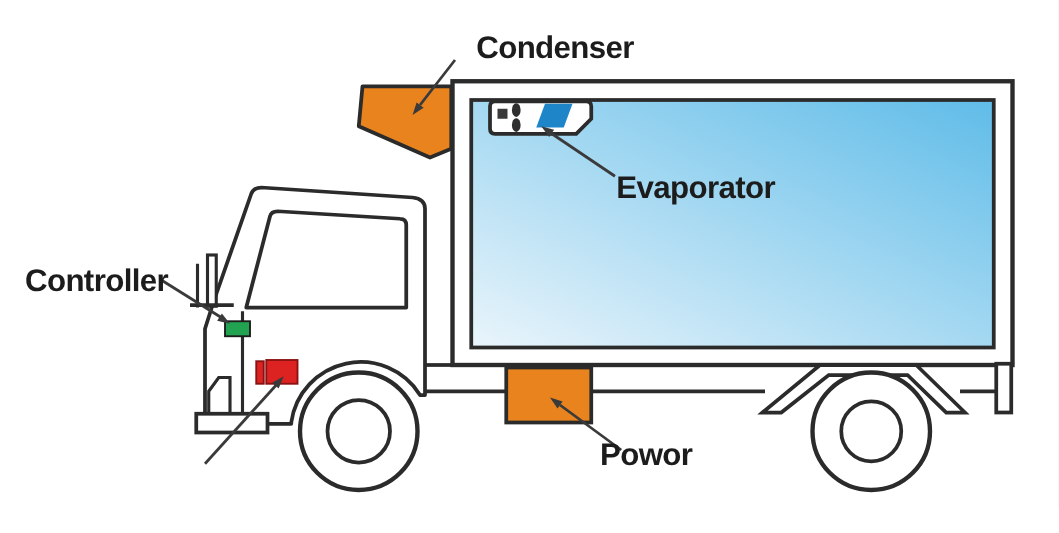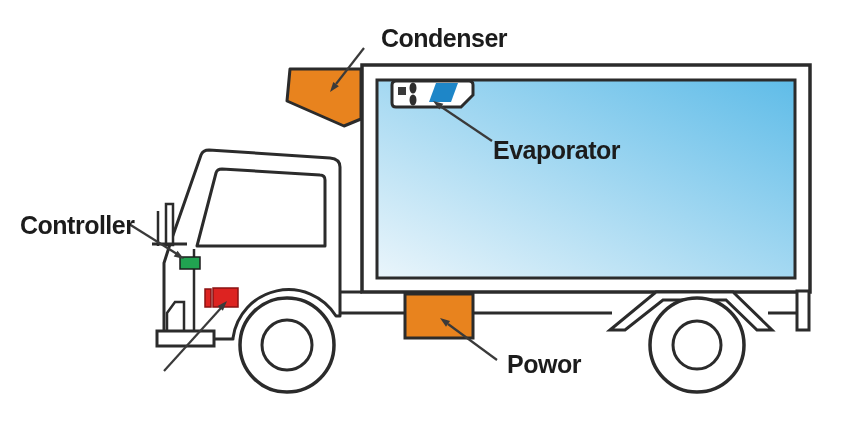--- a/index.html
+++ b/index.html
@@ -17,21 +17,21 @@
     font-weight:700;
     letter-spacing:-0.5px;
     color:#1c1c1c;
     white-space:nowrap;
     user-select:none;
   }
   .lbl-condenser {left:381px;top:24px;}
   .lbl-evaporator{left:493px;top:136px;}
   .lbl-controller{left:20px; top:211px;}
   .lbl-compressor{left:98px; top:368px;}
-  .lbl-power     {left:507px;top:350px;text-align:right;}
+  .lbl-power     {left:480px;top:350px;text-align:right;}
 </style>
 </head>
 <body>
 
 <div class="stage">
 
   <svg width="847" height="426" viewBox="0 0 847 426">
     <defs>
       <linearGradient id="boxGrad" x1="0" y1="1" x2="1" y2="0">
         <stop offset="0" stop-color="#EAF5FB"></stop>

